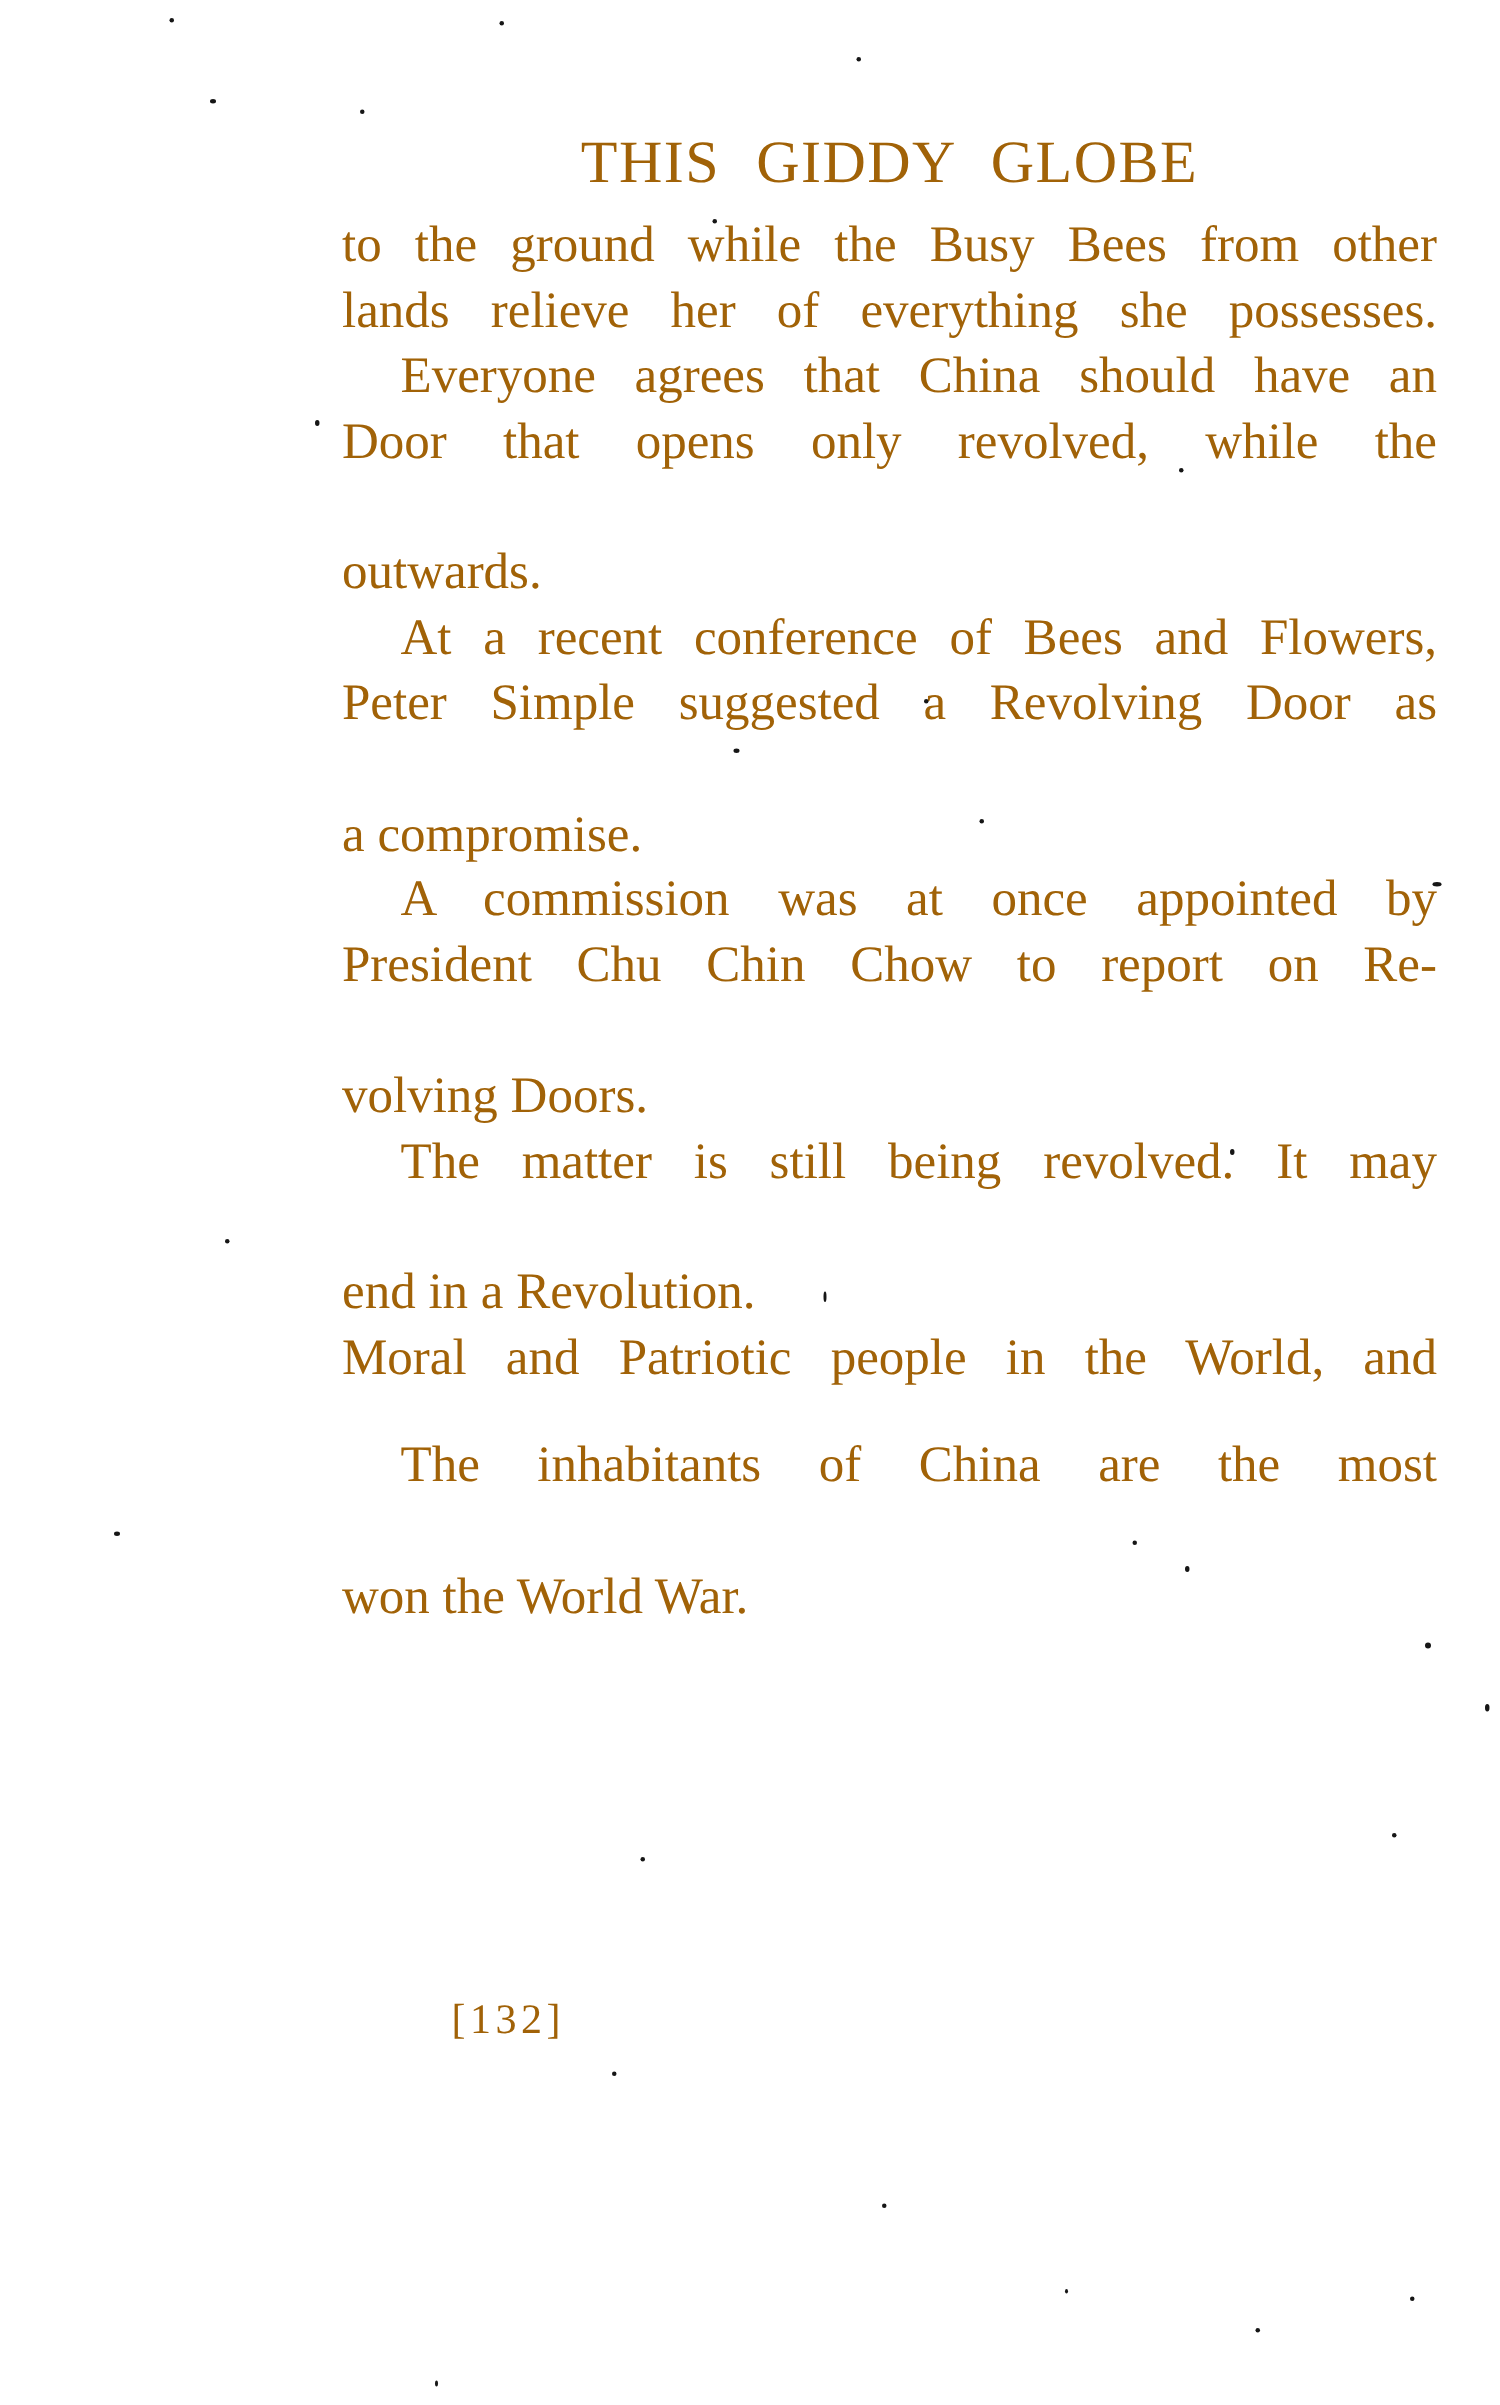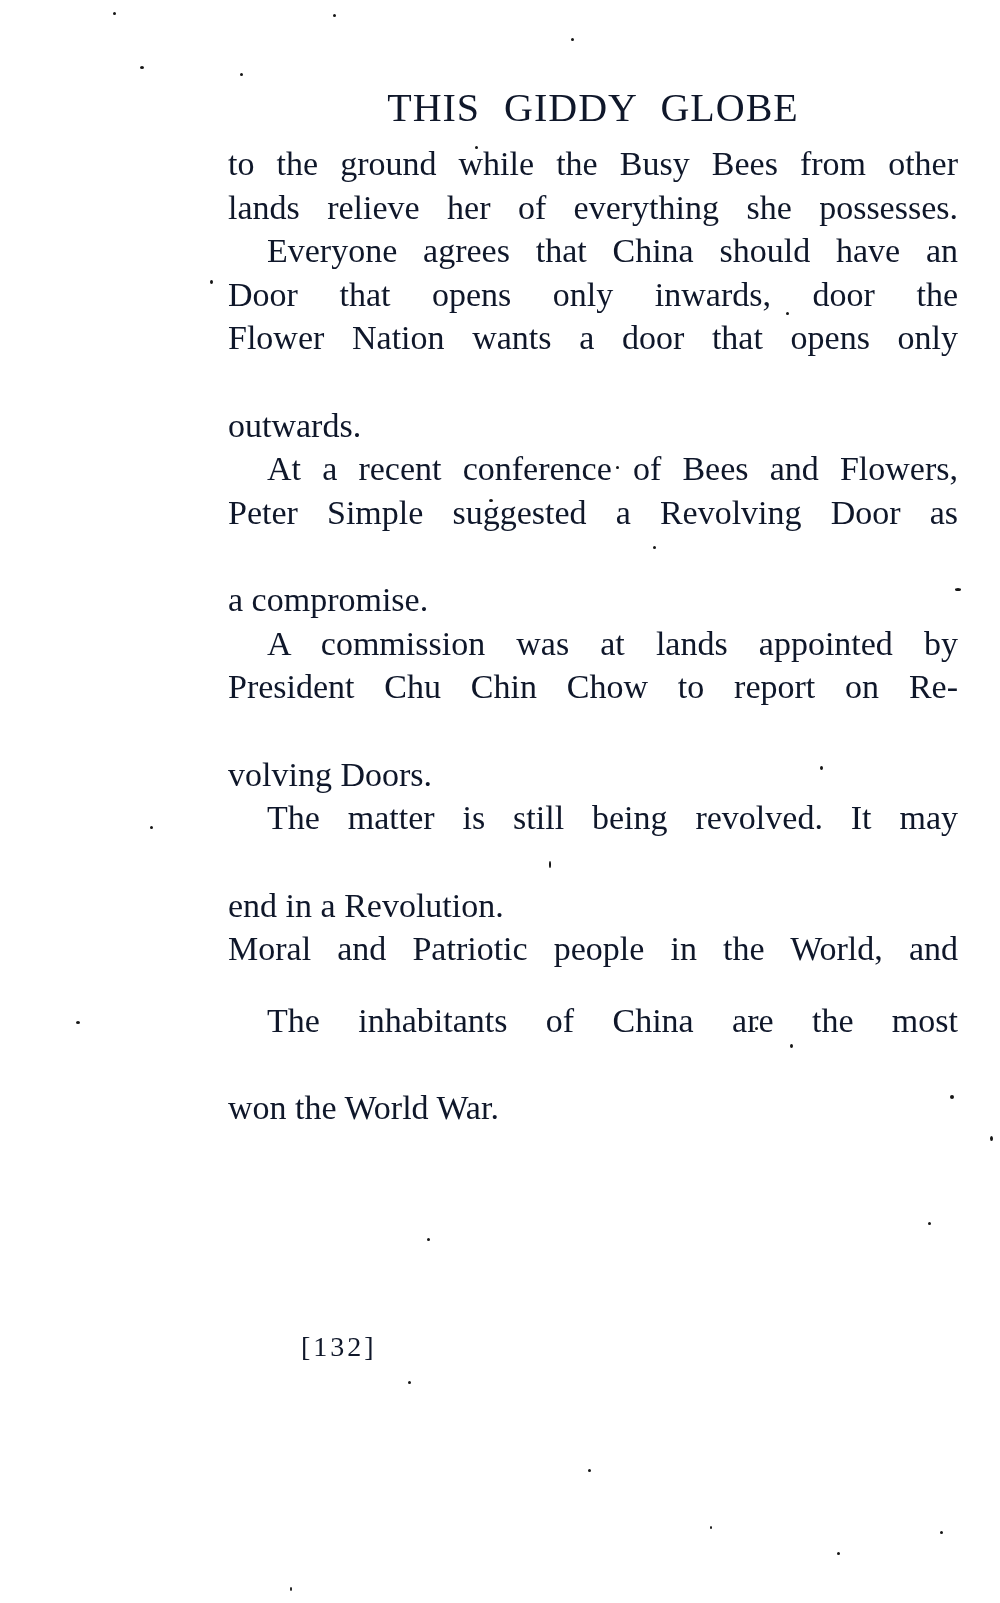--- a/index.html
+++ b/index.html
@@ -1,21 +1,21 @@
 <!DOCTYPE html>
 <html><head>
 <meta charset="utf-8">
 <style>
   html, body { margin: 0; padding: 0; background: #ffffff; }
   .page {
     position: relative;
     width: 1000px;
     height: 1603px;
     background: #ffffff;
-    color: #0f172a;
+    color: #a16207;
     font-family: "Liberation Serif", "DejaVu Serif", serif;
     overflow: hidden;
   }
   .title {
     position: absolute;
     left: 228px;
     top: 86px;
     width: 730px;
     text-align: center;
     font-size: 40px;
@@ -61,27 +61,26 @@
 <body>
 
 <div class="page">
 
   <div class="title">THIS GIDDY GLOBE</div>
 
   <div class="body-block">
     <div class="ln">to the ground while the Busy Bees from other</div>
     <div class="ln">lands relieve her of everything she possesses.</div>
     <div class="ln ind">Everyone agrees that China should have an</div>
-    <div class="ln">Door that opens only inwards, door the</div>
-    <div class="ln">Flower Nation wants a door that opens only</div>
+    <div class="ln">Door that opens only revolved, while the</div>
     <div class="ln end">outwards.</div>
     <div class="ln ind">At a recent conference of Bees and Flowers,</div>
     <div class="ln">Peter Simple suggested a Revolving Door as</div>
     <div class="ln end">a compromise.</div>
-    <div class="ln ind">A commission was at lands appointed by</div>
+    <div class="ln ind">A commission was at once appointed by</div>
     <div class="ln">President Chu Chin Chow to report on Re-</div>
     <div class="ln end">volving Doors.</div>
     <div class="ln ind">The matter is still being revolved.  It may</div>
     <div class="ln end">end in a Revolution.</div>
     <div class="ln">Moral and Patriotic people in the World, and</div>
     <div class="ln ind gap">The inhabitants of China are the most</div>
     <div class="ln end">won the World War.</div>
   </div>
 
   <div class="folio">[132]</div>

